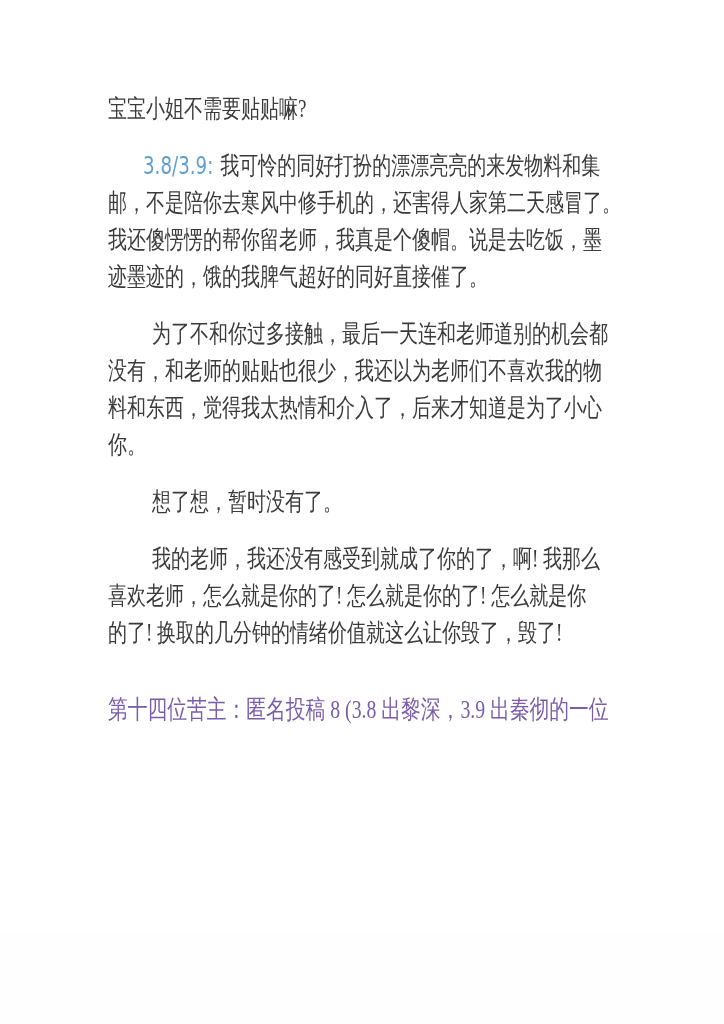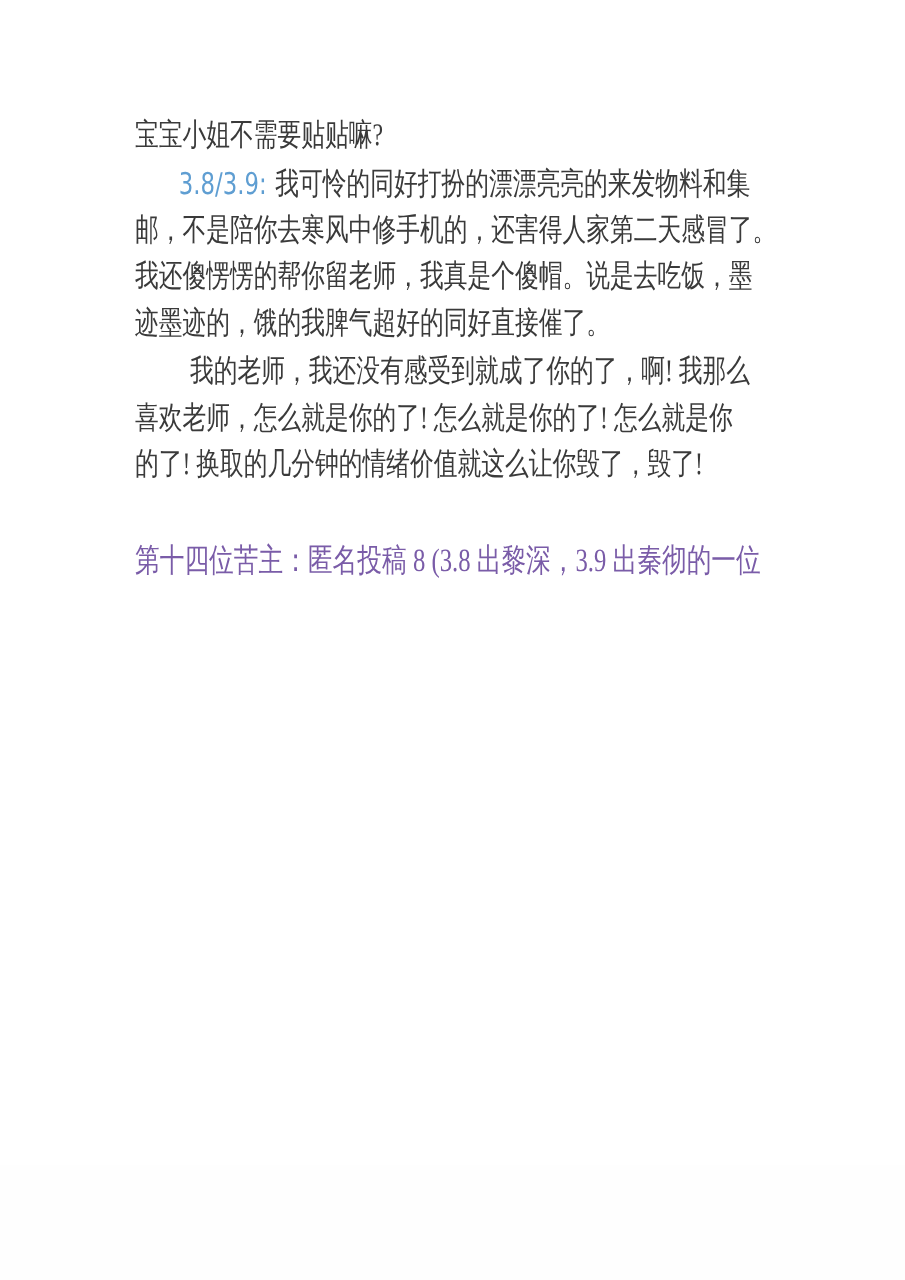--- a/index.html
+++ b/index.html
@@ -19,21 +19,21 @@
     height: 932px;
     background: #ffffff;
   }
   .text-block {
     position: absolute;
     left: 108px;
     top: 90px;
     width: 540px;
   }
   .para { margin: 0; padding: 0; }
-  .para + .para { margin-top: 2px; }
+  .para + .para { margin-top: 20px; }
   .line {
     height: 37px;
     line-height: 37px;
     font-size: 25px;
     color: #3a3a3a;
     white-space: nowrap;
     transform: scaleX(0.76);
     transform-origin: 0 50%;
     letter-spacing: 0;
   }
@@ -66,23 +66,32 @@
       <div class="line">宝宝小姐不需要贴贴嘛?</div>
     </div>
 
     <div class="para">
       <div class="line indent-sm"><span class="date-label">3.8/3.9:</span><span>我可怜的同好打扮的漂漂亮亮的来发物料和集</span></div>
       <div class="line">邮，不是陪你去寒风中修手机的，还害得人家第二天感冒了。</div>
       <div class="line">我还傻愣愣的帮你留老师，我真是个傻帽。说是去吃饭，墨</div>
       <div class="line">迹墨迹的，饿的我脾气超好的同好直接催了。</div>
     </div>
 
+    <div class="para">
+      <div class="line indent">为了不和你过多接触，最后一天连和老师道别的机会都</div>
+      <div class="line">没有，和老师的贴贴也很少，我还以为老师们不喜欢我的物</div>
+      <div class="line">料和东西，觉得我太热情和介入了，后来才知道是为了小心</div>
+      <div class="line">你。</div>
+    </div>
 
 
 
+    <div class="para">
+      <div class="line indent">想了想，暂时没有了。</div>
+    </div>
 
 
     <div class="para">
       <div class="line indent">我的老师，我还没有感受到就成了你的了，啊! 我那么</div>
       <div class="line">喜欢老师，怎么就是你的了! 怎么就是你的了! 怎么就是你</div>
       <div class="line">的了! 换取的几分钟的情绪价值就这么让你毁了，毁了!</div>
     </div>
 
     <div class="footer-line">第十四位苦主：匿名投稿 8 (3.8 出黎深，3.9 出秦彻的一位</div>
 

